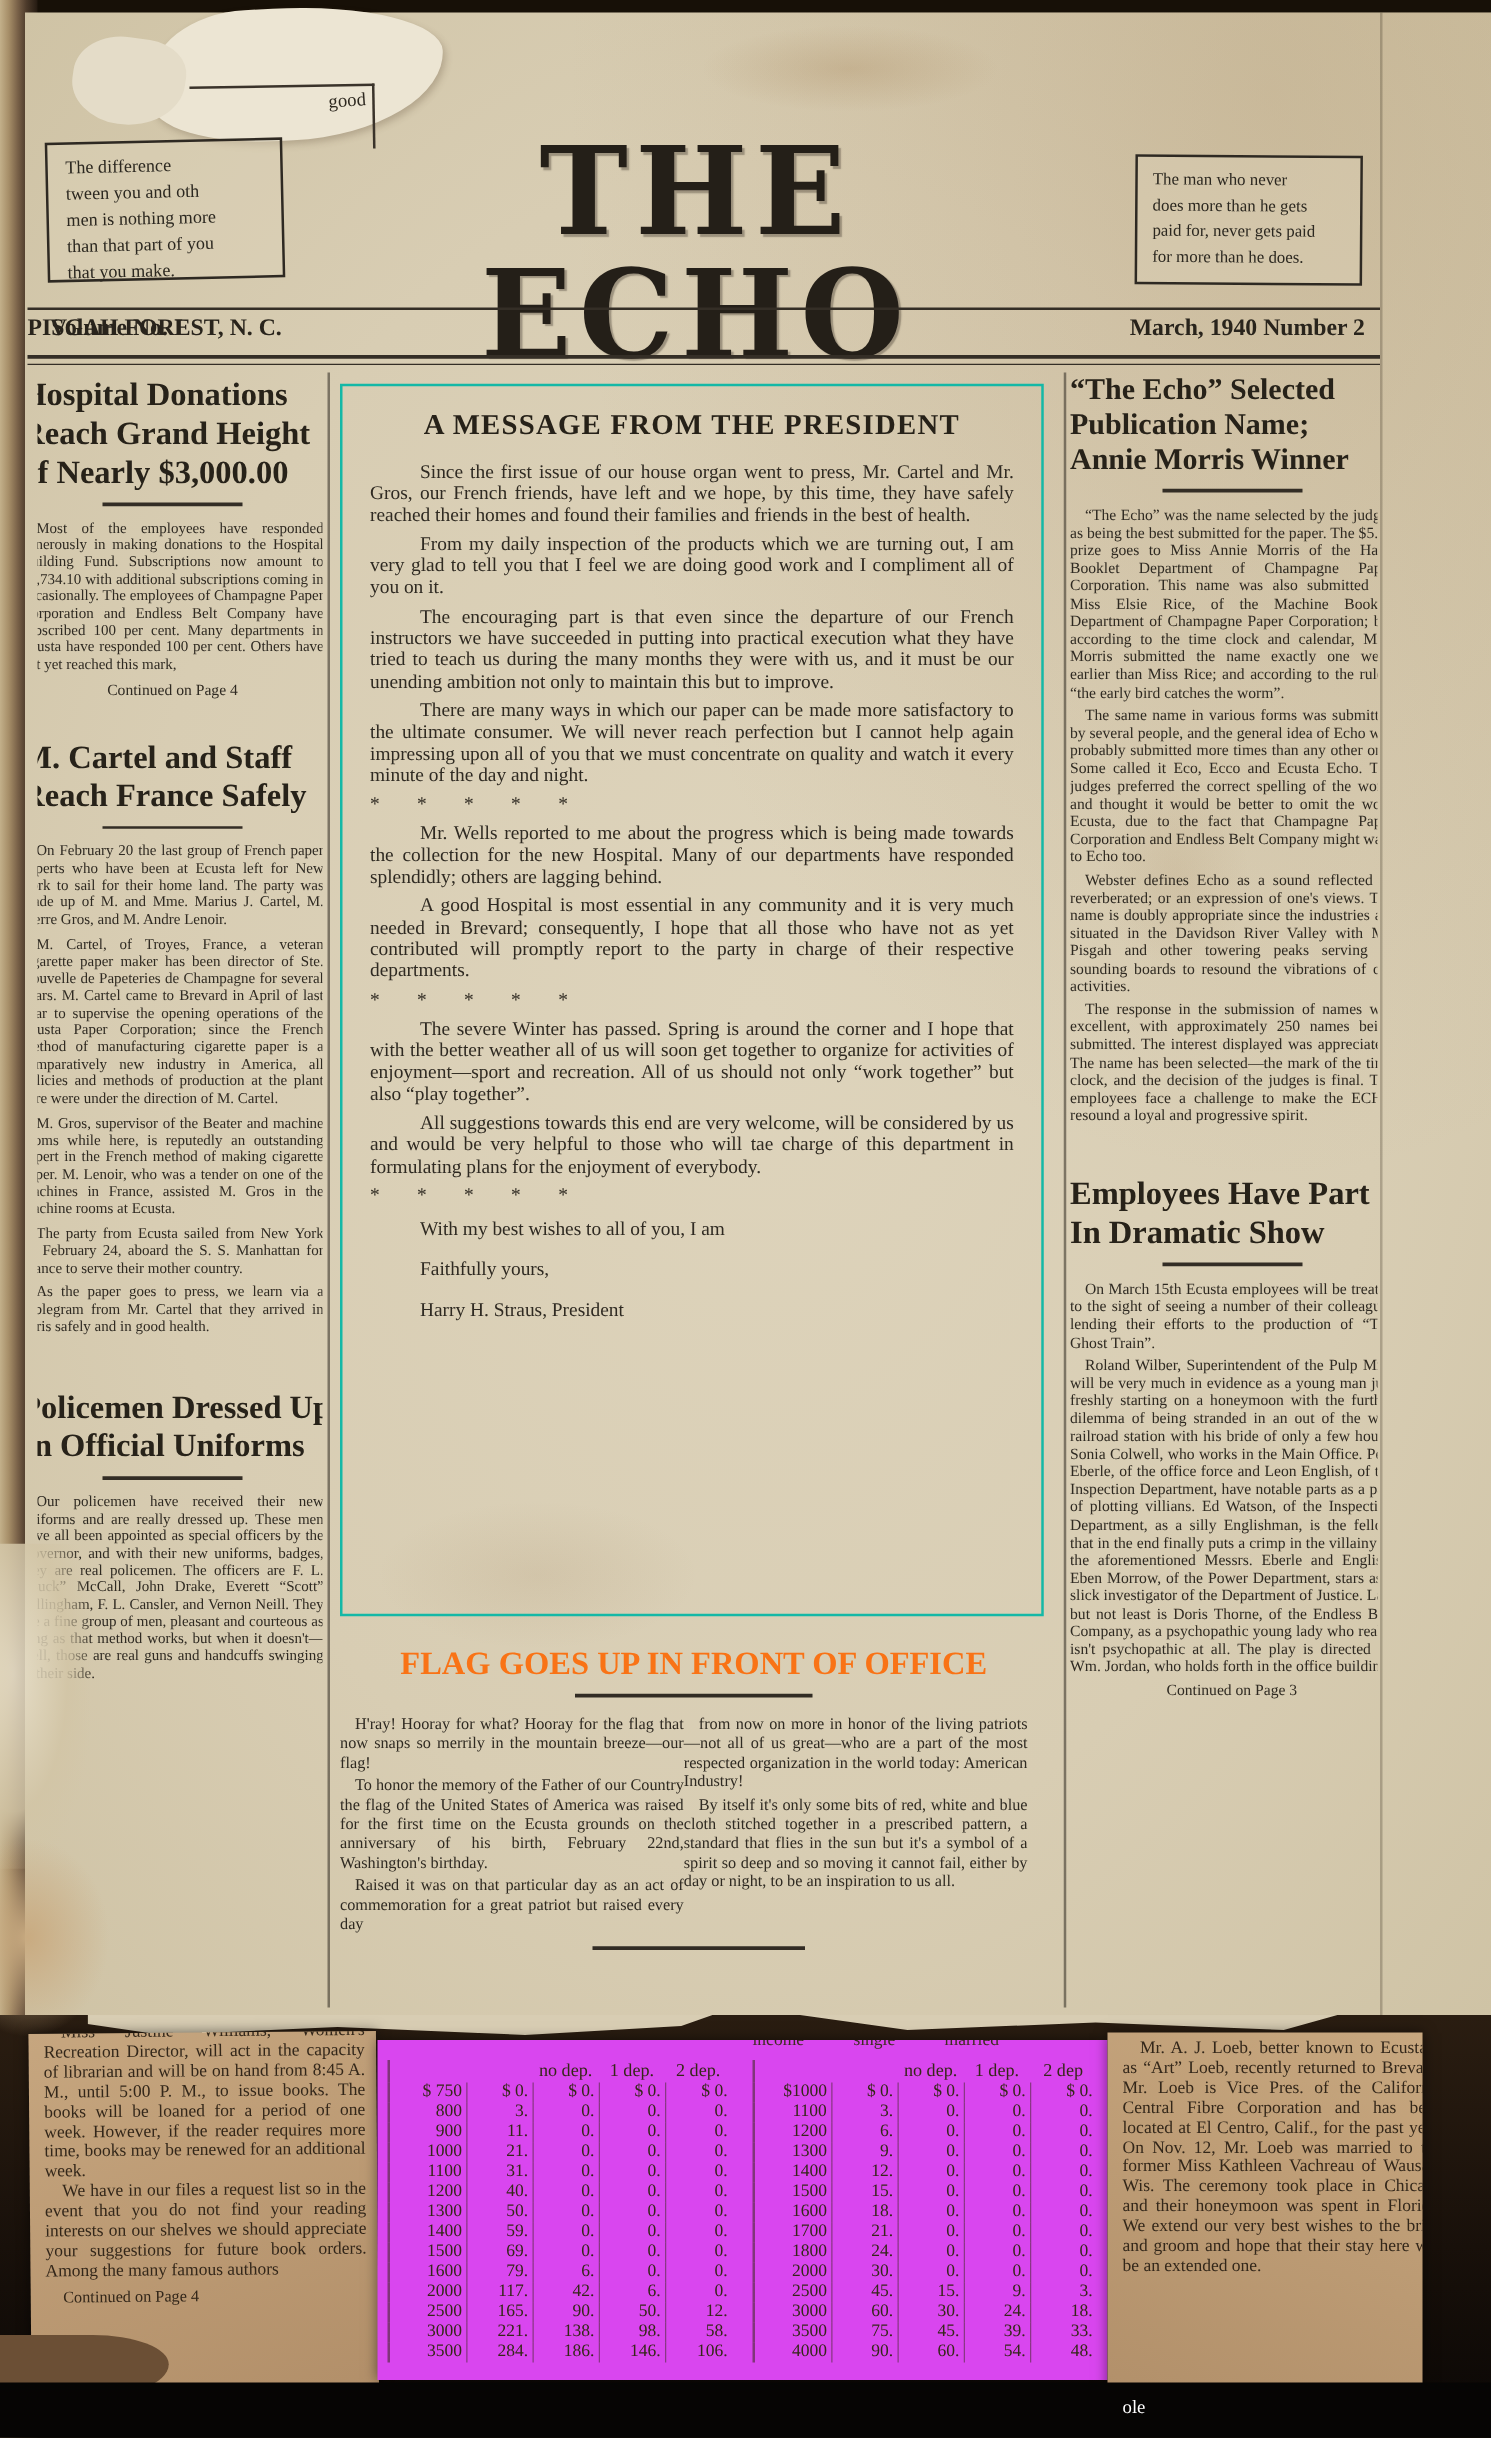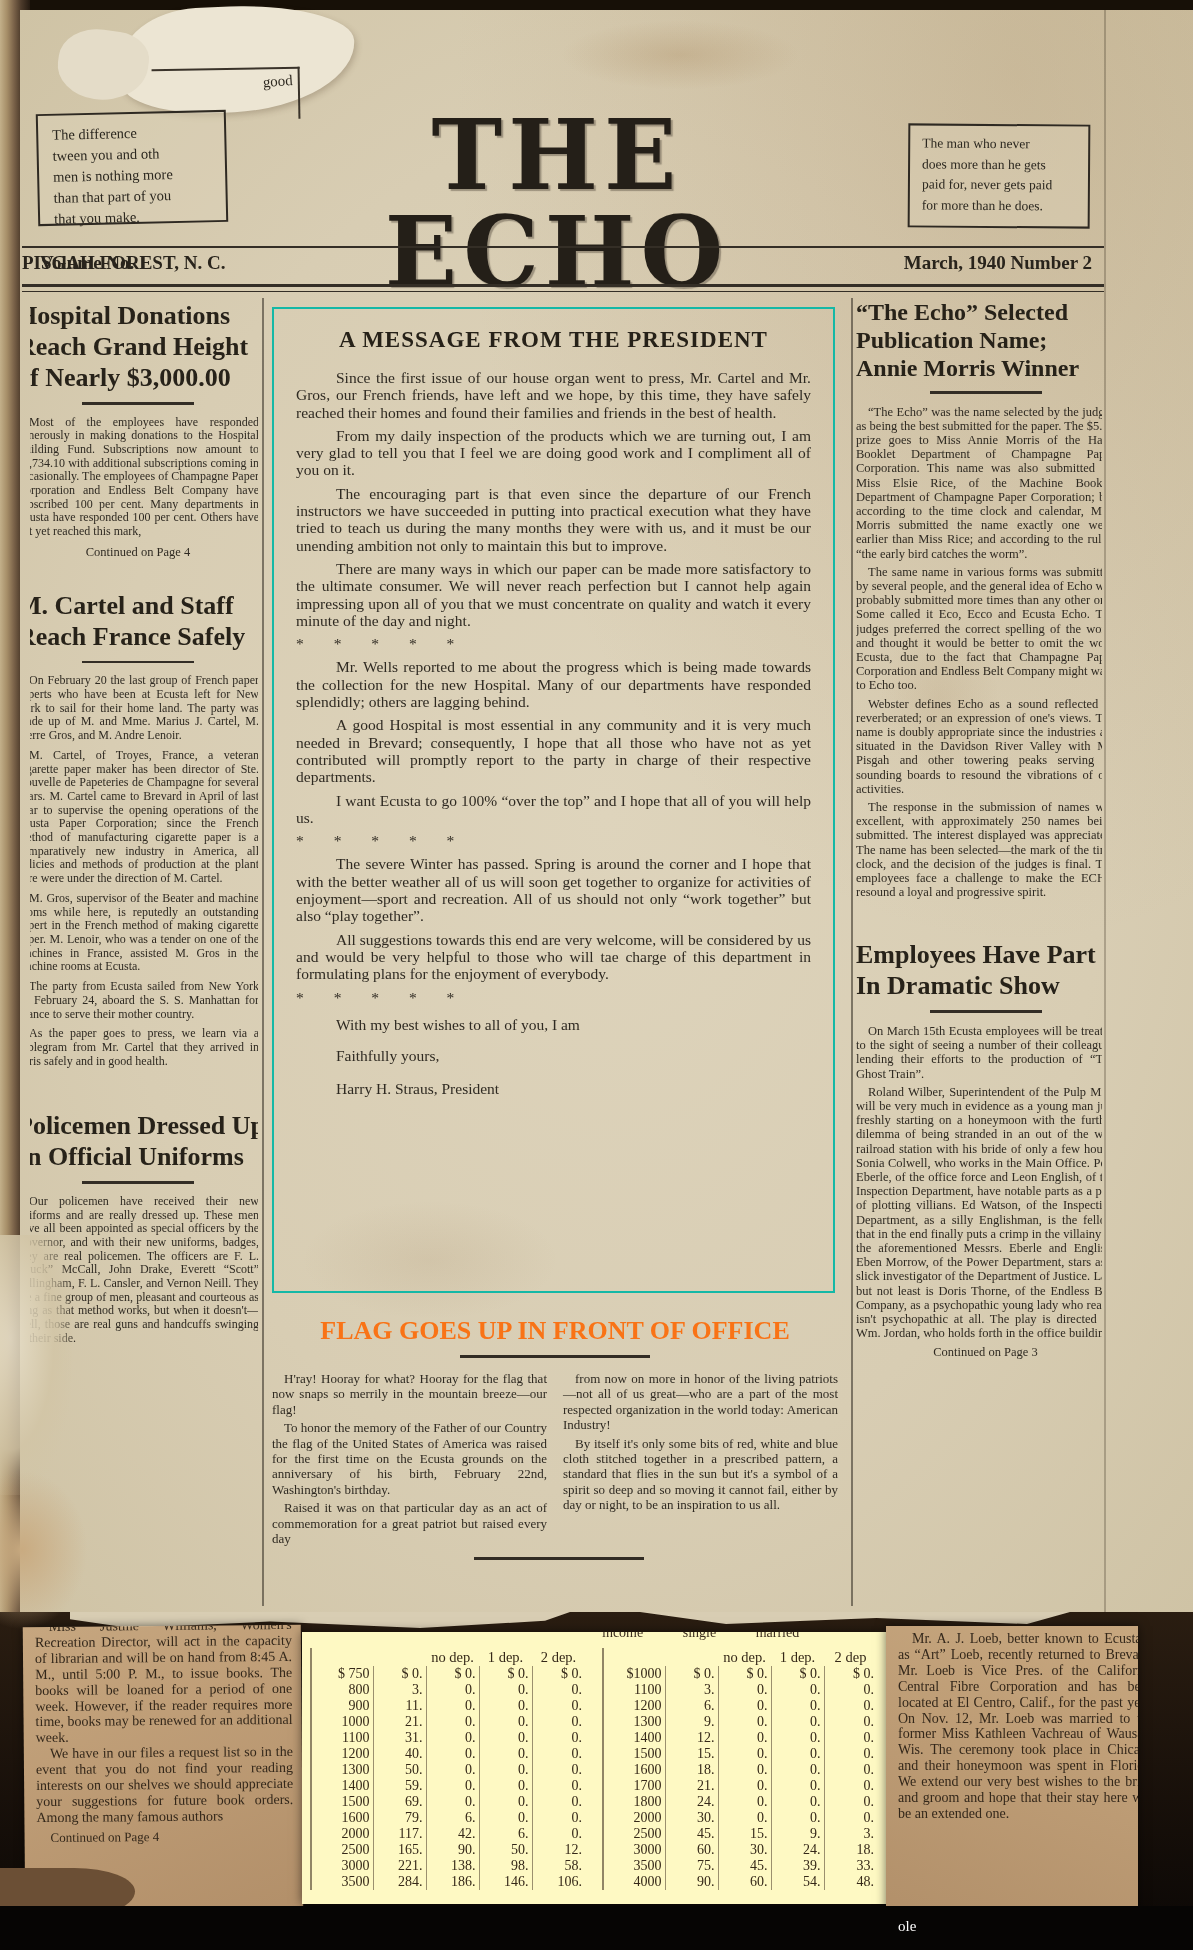--- a/index.html
+++ b/index.html
@@ -82,38 +82,38 @@
   .msg-head{margin:4px 0 16px;text-align:center;font-weight:700;font-size:23px;letter-spacing:1px;color:#262118;}
   .msg-box p{font-size:15.5px;line-height:17.3px;text-align:justify;text-indent:40px;margin:0 0 6px;}
   .stars{text-align:center;letter-spacing:13px;font-size:15px;margin:7px 0 9px;text-indent:0 !important;}
   .closing{text-align:center;font-size:16px;}
   .closing .c1{margin:10px 0 0;} .closing .c2{margin:14px 0 0;} .closing .c3{margin:16px 0 0;}
 
   
   .flag{position:absolute;left:272px;top:1316px;width:566px;}
   .flag-head{margin:0;text-align:center;font-weight:700;font-size:26px;color:#f97316;}
   .flag-rule{width:190px;height:3px;background:#322c24;margin:9px auto 13px;}
-  .flag-cols{display:flex;gap:16px;}
+  .flag-cols{display:flex;}
   .flag-col{width:275px;}
   .flag-col p{font-size:13px;line-height:15.4px;text-align:justify;text-indent:12px;margin:0 0 3px;}
   .flag-end{width:170px;height:3px;background:#322c24;margin:8px 0 0 202px;}
 
   
   .bottom{position:absolute;left:0;top:1612px;width:1193px;height:338px;
           background:linear-gradient(180deg,#2a1d11 0%,#18100a 55%,#0a0705 100%);}
   .edge-remnant{position:absolute;background:#d8cdb3;}
   .er1{left:70px;top:0;width:500px;height:16px;clip-path:polygon(0 0,100% 0,95% 55%,70% 100%,40% 60%,12% 100%,0 45%);}
   .er2{left:640px;top:0;width:430px;height:12px;clip-path:polygon(0 0,100% 0,90% 100%,55% 50%,20% 100%);}
   .clip{position:absolute;overflow:hidden;box-shadow:0 0 10px rgba(0,0,0,.55);color:#33271a;}
   .clip-left{left:24px;top:1626px;width:278px;height:288px;transform:rotate(-.5deg);
              background:linear-gradient(160deg,#c6a67f,#b28f69);}
   .clip-left-inner{margin:-8px 9px 0 12px;}
   .clip-left-inner p{font-size:14px;line-height:15.9px;text-align:justify;text-indent:14px;margin:0;}
   .clip-left .continued{font-size:13px;margin-top:4px;}
-  .clip-table{left:302px;top:1632px;width:584px;height:272px;background:#fef9c3;}
+  .clip-table{left:302px;top:1632px;width:584px;height:272px;background:#d946ef;}
   .clip-right{left:886px;top:1626px;width:252px;height:288px;
               background:linear-gradient(200deg,#c7a77f,#b2906a);}
   .clip-right-inner{margin:5px 0 0 12px;width:256px;}
   .clip-right-inner p{font-size:14px;line-height:15.9px;text-align:justify;text-indent:14px;margin:0;}
 
   .tbl-fragment{position:absolute;left:300px;top:-7px;font-size:14px;word-spacing:36px;color:#3d2e1f;}
   .taxtbl{position:absolute;border-collapse:collapse;color:#352818;border-left:2px solid rgba(55,40,25,.55);}
   .taxtbl td{padding:0 3px;height:16px;font-size:14px;line-height:16px;text-align:right;white-space:nowrap;}
   .taxtbl td.vline{border-left:1px solid rgba(55,40,25,.5);}
   .taxtbl td.inc{width:62px;} .taxtbl td.val{width:53px;}
@@ -224,21 +224,20 @@
     <p>Since the first issue of our house organ went to press, Mr. Cartel and Mr. Gros, our French friends, have left and we hope, by this time, they have safely reached their homes and found their families and friends in the best of health.</p>
         <p>From my daily inspection of the products which we are turning out, I am very glad to tell you that I feel we are doing good work and I compliment all of you on it.</p>
         <p>The encouraging part is that even since the departure of our French instructors we have succeeded in putting into practical execution what they have tried to teach us during the many months they were with us, and it must be our unending ambition not only to maintain this but to improve.</p>
         <p>There are many ways in which our paper can be made more satisfactory to the ultimate consumer. We will never reach perfection but I cannot help again impressing upon all of you that we must concentrate on quality and watch it every minute of the day and night.</p>
       </div>
     <p class="stars">* * * * *</p>
     <div>
 
     <p>Mr. Wells reported to me about the progress which is being made towards the collection for the new Hospital. Many of our departments have responded splendidly; others are lagging behind.</p>
         <p>A good Hospital is most essential in any community and it is very much needed in Brevard; consequently, I hope that all those who have not as yet contributed will promptly report to the party in charge of their respective departments.</p>
-        <p>I want Ecusta to go 100% “over the top” and I hope that all of you will help us.</p>
       </div>
     <p class="stars">* * * * *</p>
     <div>
 
     <p>The severe Winter has passed.  Spring is around the corner and I hope that with the better weather all of us will soon get together to organize for activities of enjoyment—sport and recreation.  All of us should not only “work together” but also “play together”.</p>
         <p>All suggestions towards this end are very welcome, will be considered by us and would be very helpful to those who will tae charge of this department in formulating plans for the enjoyment of everybody.</p>
       </div>
     <p class="stars">* * * * *</p>
     <div class="closing">
       <p class="c1">With my best wishes to all of you, I am</p>

